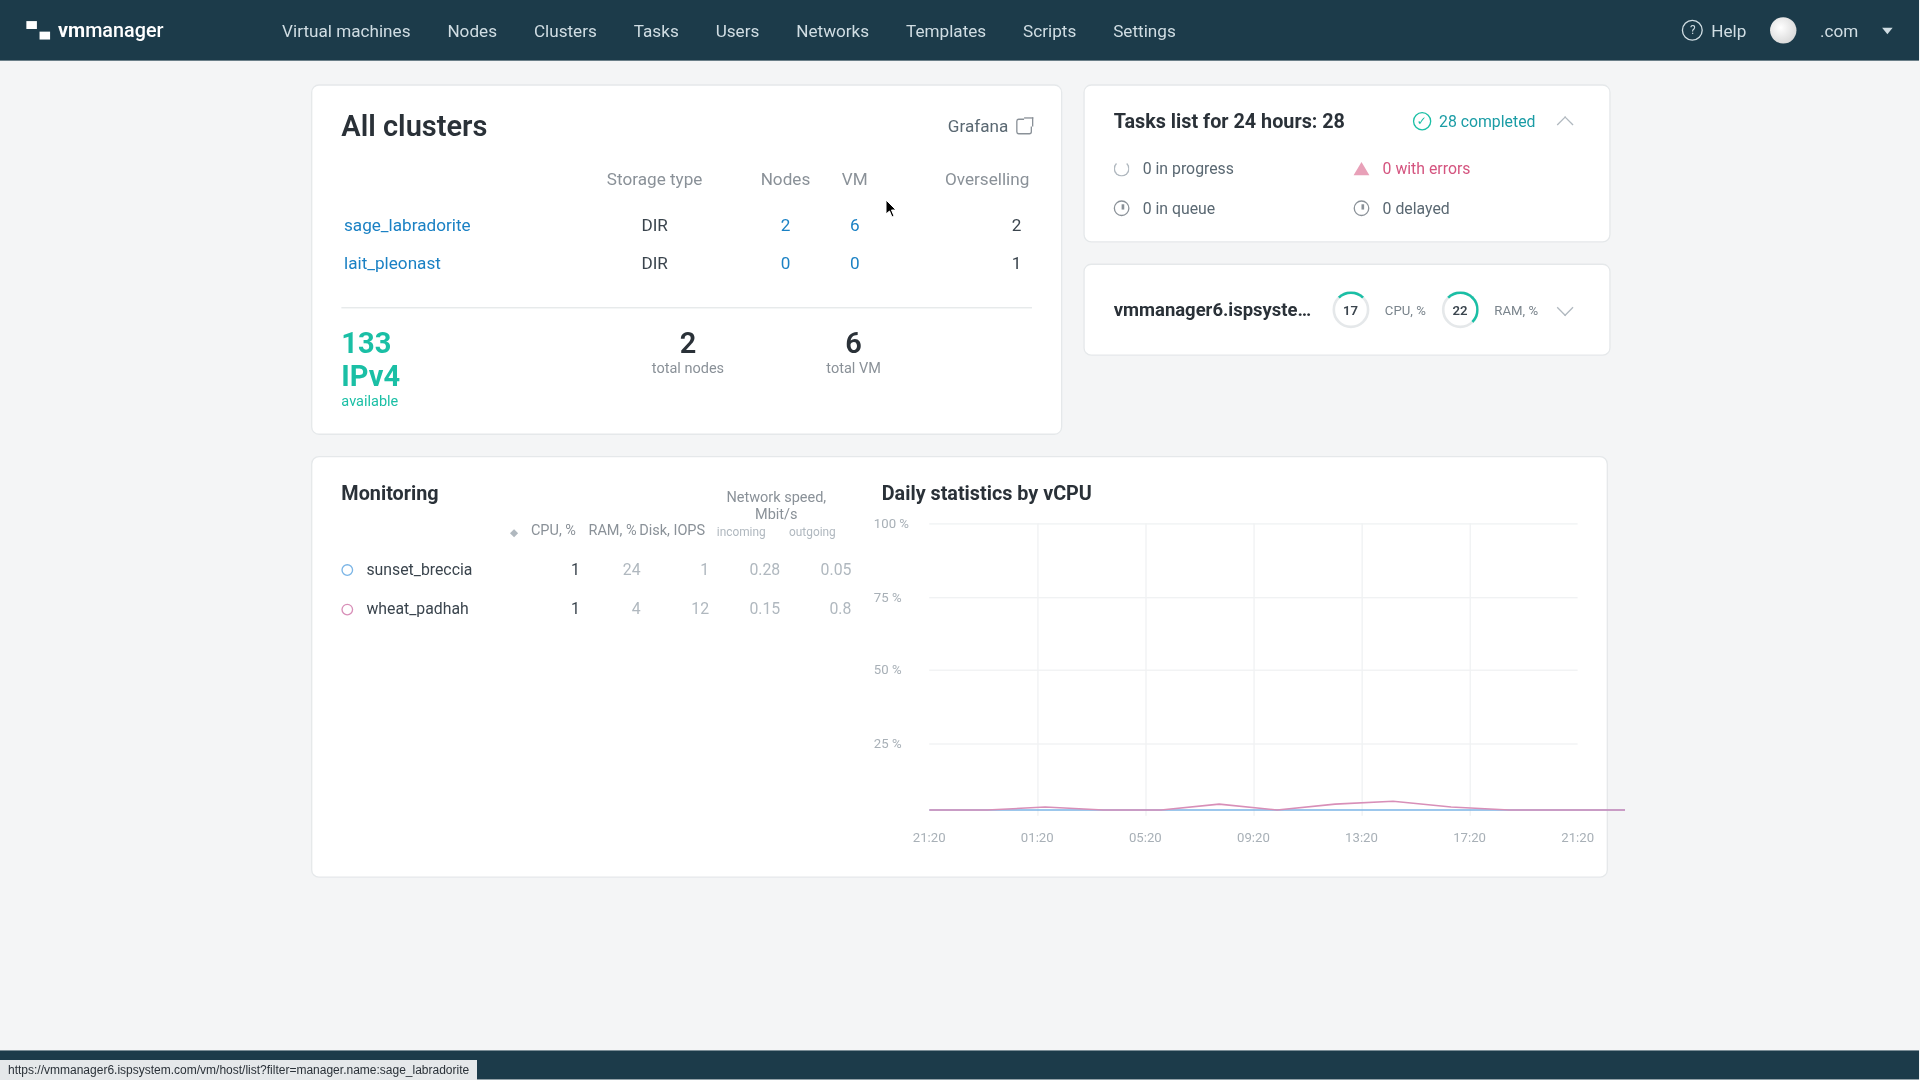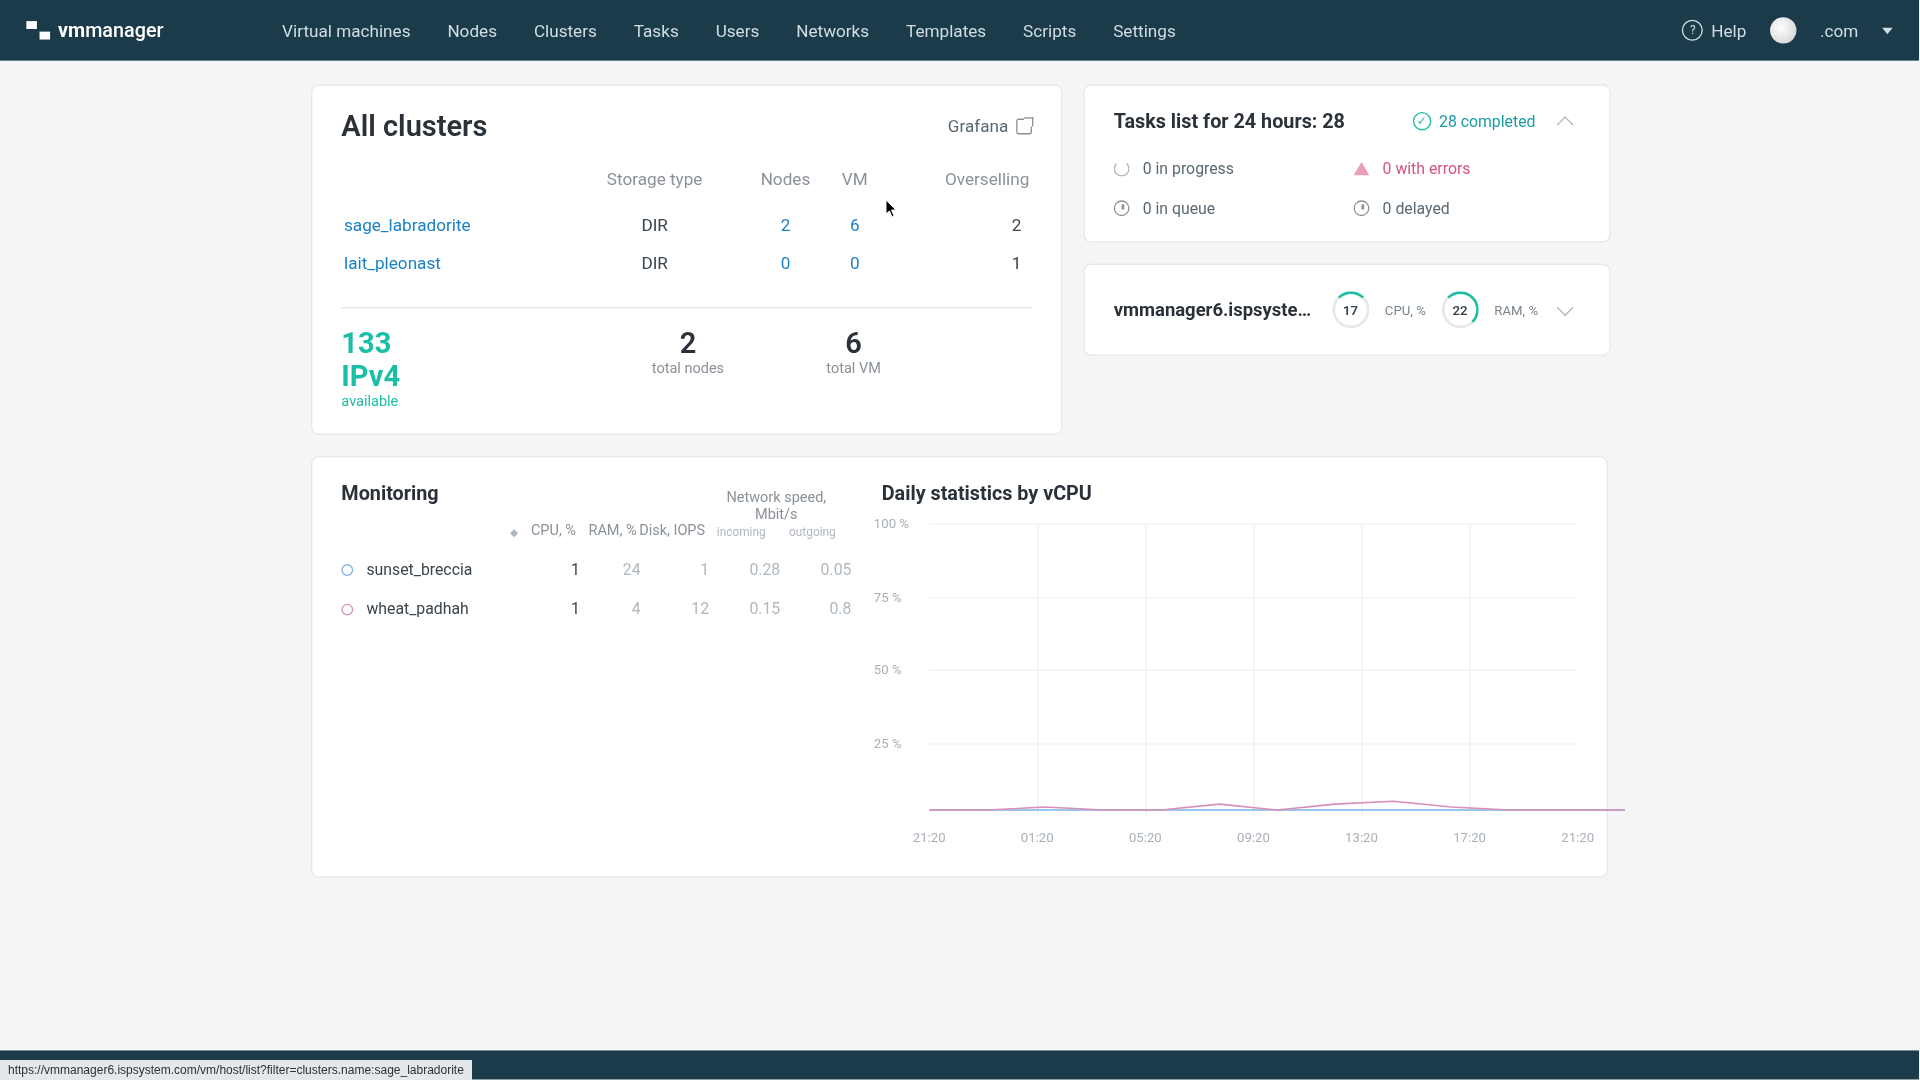--- a/index.html
+++ b/index.html
@@ -321,17 +321,17 @@
             </svg>
           </div>
     </div>
   </div>
 </div>
 
 <div class="footer"></div>
 
 </div>
 
-<div class="status-bar">https://vmmanager6.ispsystem.com/vm/host/list?filter=clusters.name:sage_labradorite</div>
+<div class="status-bar">https://vmmanager6.ispsystem.com/vm/host/list?filter=manager.name:sage_labradorite</div>
 
 <svg class="cursor-ptr" style="top:200px;left:886px;" viewBox="0 0 12 18">
     <path d="M0 0 L0 14 L3.5 11 L6 17 L8 16 L5.5 10 L10 10 Z" fill="#000" stroke="#fff" stroke-width="1"></path>
   </svg>
 
 </body></html>

